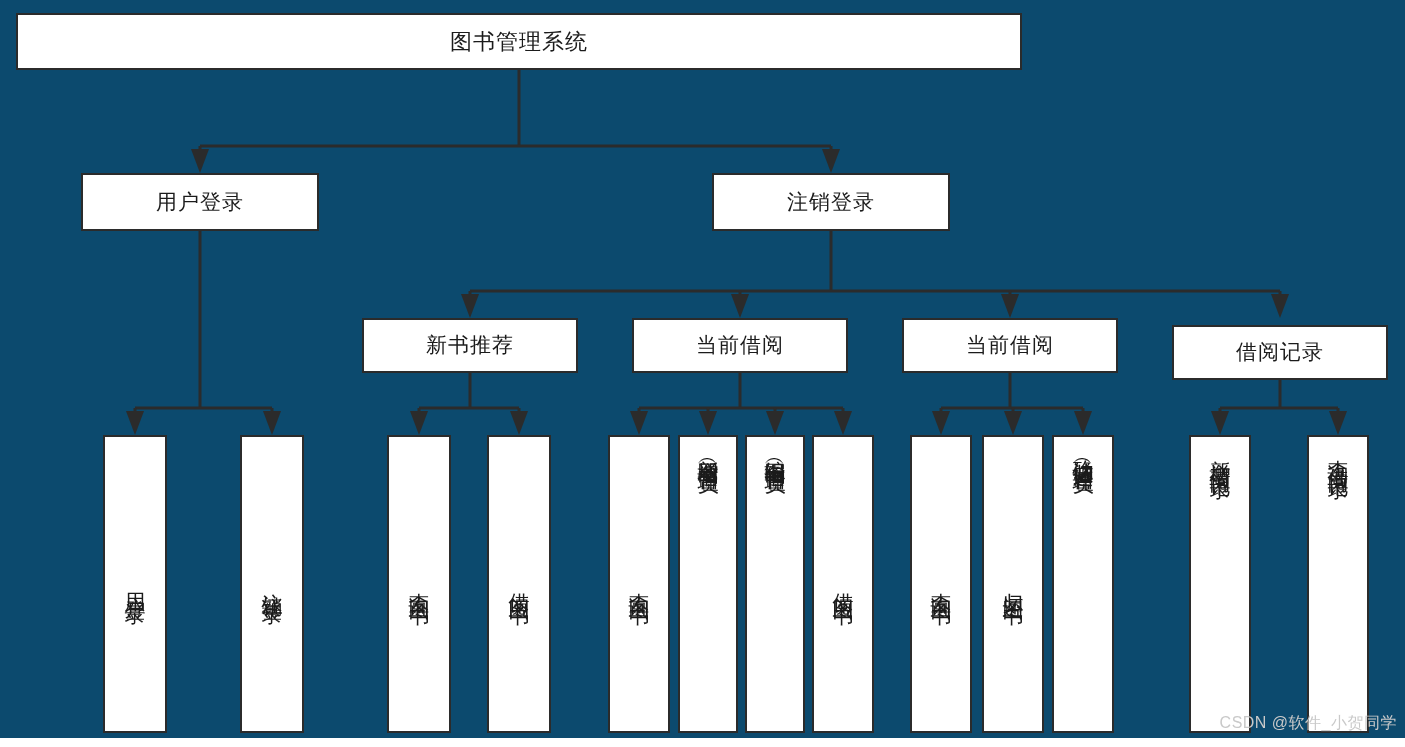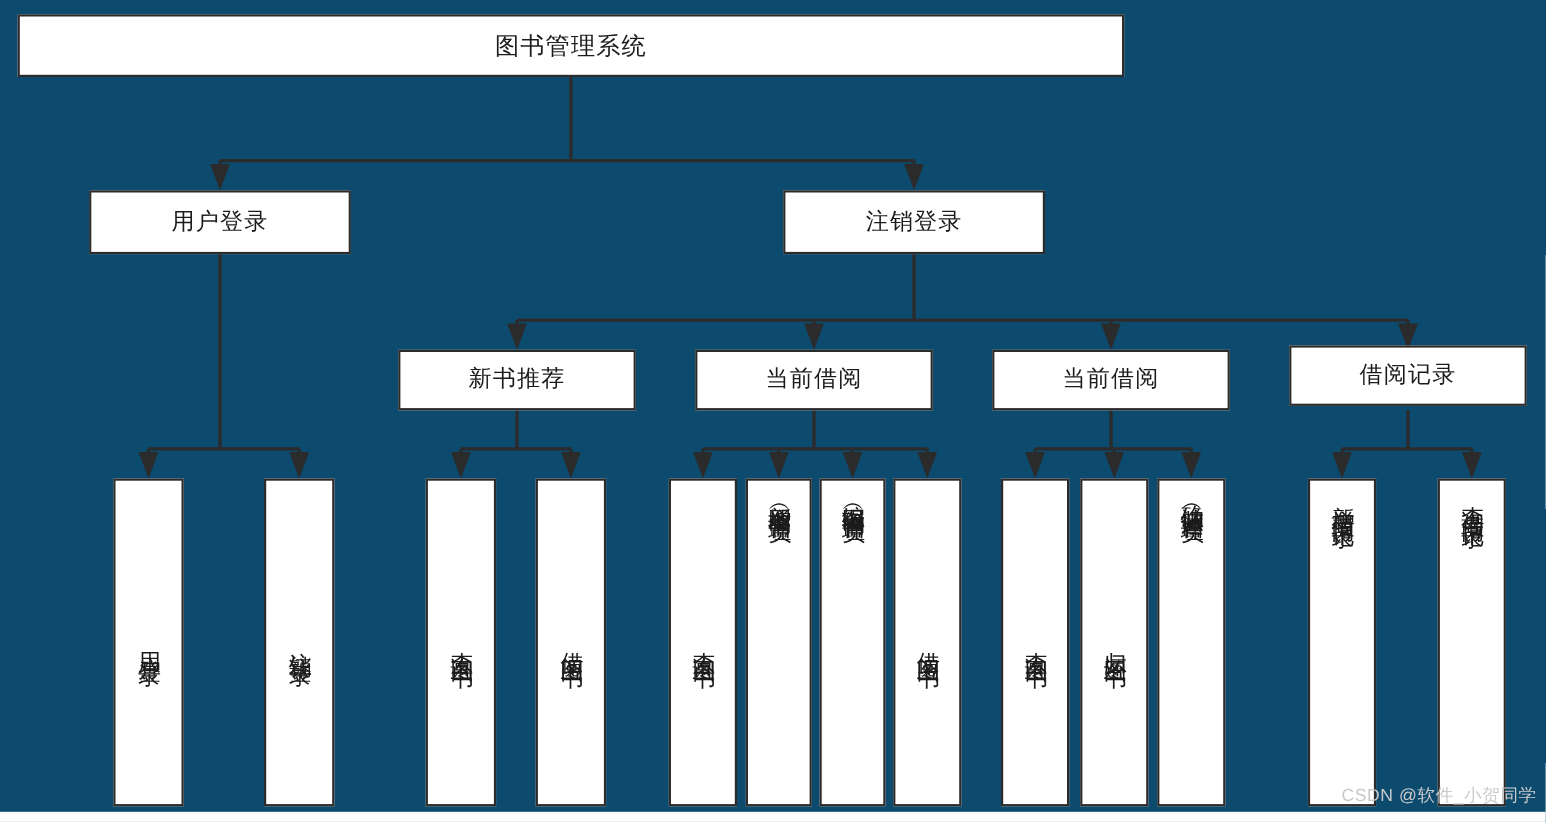--- a/index.html
+++ b/index.html
@@ -92,21 +92,21 @@
       </div>
       <div class="node" style="left: 362px; top: 318px; width: 216px; height: 55px; border-color: rgb(43, 43, 43); background: rgb(255, 255, 255); align-items: center;">
         <span class="lbl">新书推荐</span>
       </div>
       <div class="node" style="left: 632px; top: 318px; width: 216px; height: 55px; border-color: rgb(43, 43, 43); background: rgb(255, 255, 255);">
         <span class="lbl">当前借阅</span>
       </div>
       <div class="node" style="left: 902px; top: 318px; width: 216px; height: 55px; border-color: rgb(43, 43, 43); background: rgb(255, 255, 255);">
         <span class="lbl">当前借阅</span>
       </div>
-      <div class="node" style="left: 1172px; top: 314px; width: 216px; height: 55px; border-color: rgb(43, 43, 43); background: rgb(255, 255, 255);">
+      <div class="node" style="left: 1172px; top: 325px; width: 216px; height: 55px; border-color: rgb(43, 43, 43); background: rgb(255, 255, 255);">
         <span class="lbl">借阅记录</span>
       </div>
       <div class="node vert mid" style="left: 103px; top: 435px; width: 64px; height: 298px; border-color: rgb(43, 43, 43); background: rgb(255, 255, 255);">
         <span class="lbl">用户登录</span>
       </div>
       <div class="node vert mid" style="left: 240px; top: 435px; width: 64px; height: 298px; border-color: rgb(43, 43, 43); background: rgb(255, 255, 255);">
         <span class="lbl">注销登录</span>
       </div>
       <div class="node vert mid" style="left: 387px; top: 435px; width: 64px; height: 298px; border-color: rgb(43, 43, 43); background: rgb(255, 255, 255);">
         <span class="lbl">查询图书</span>

